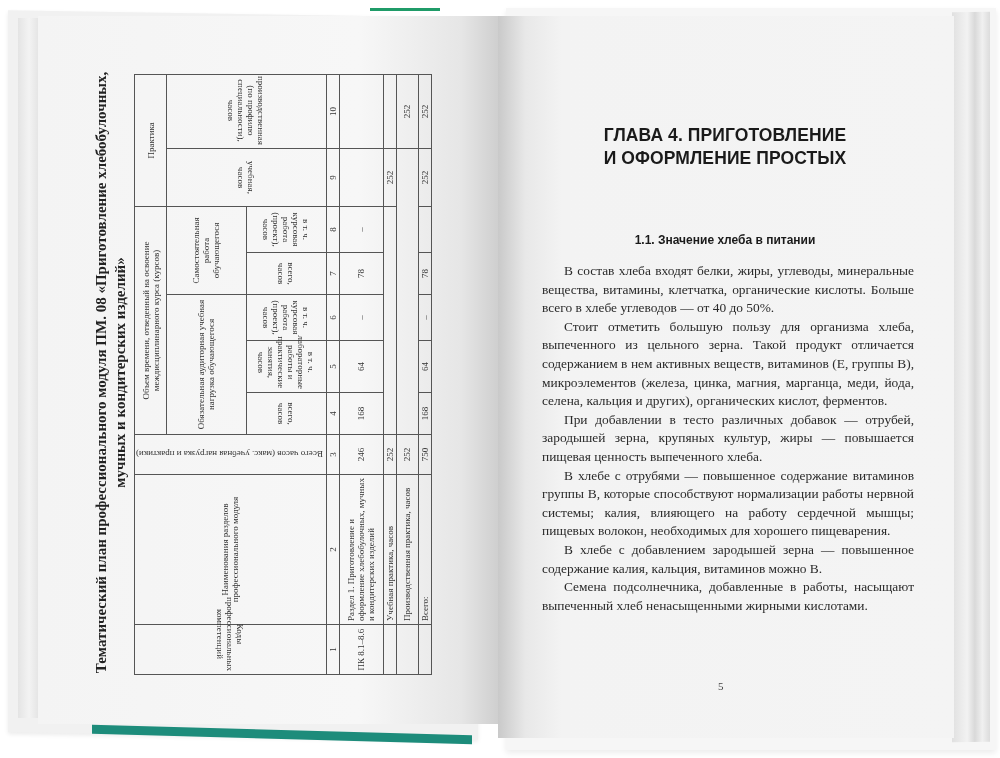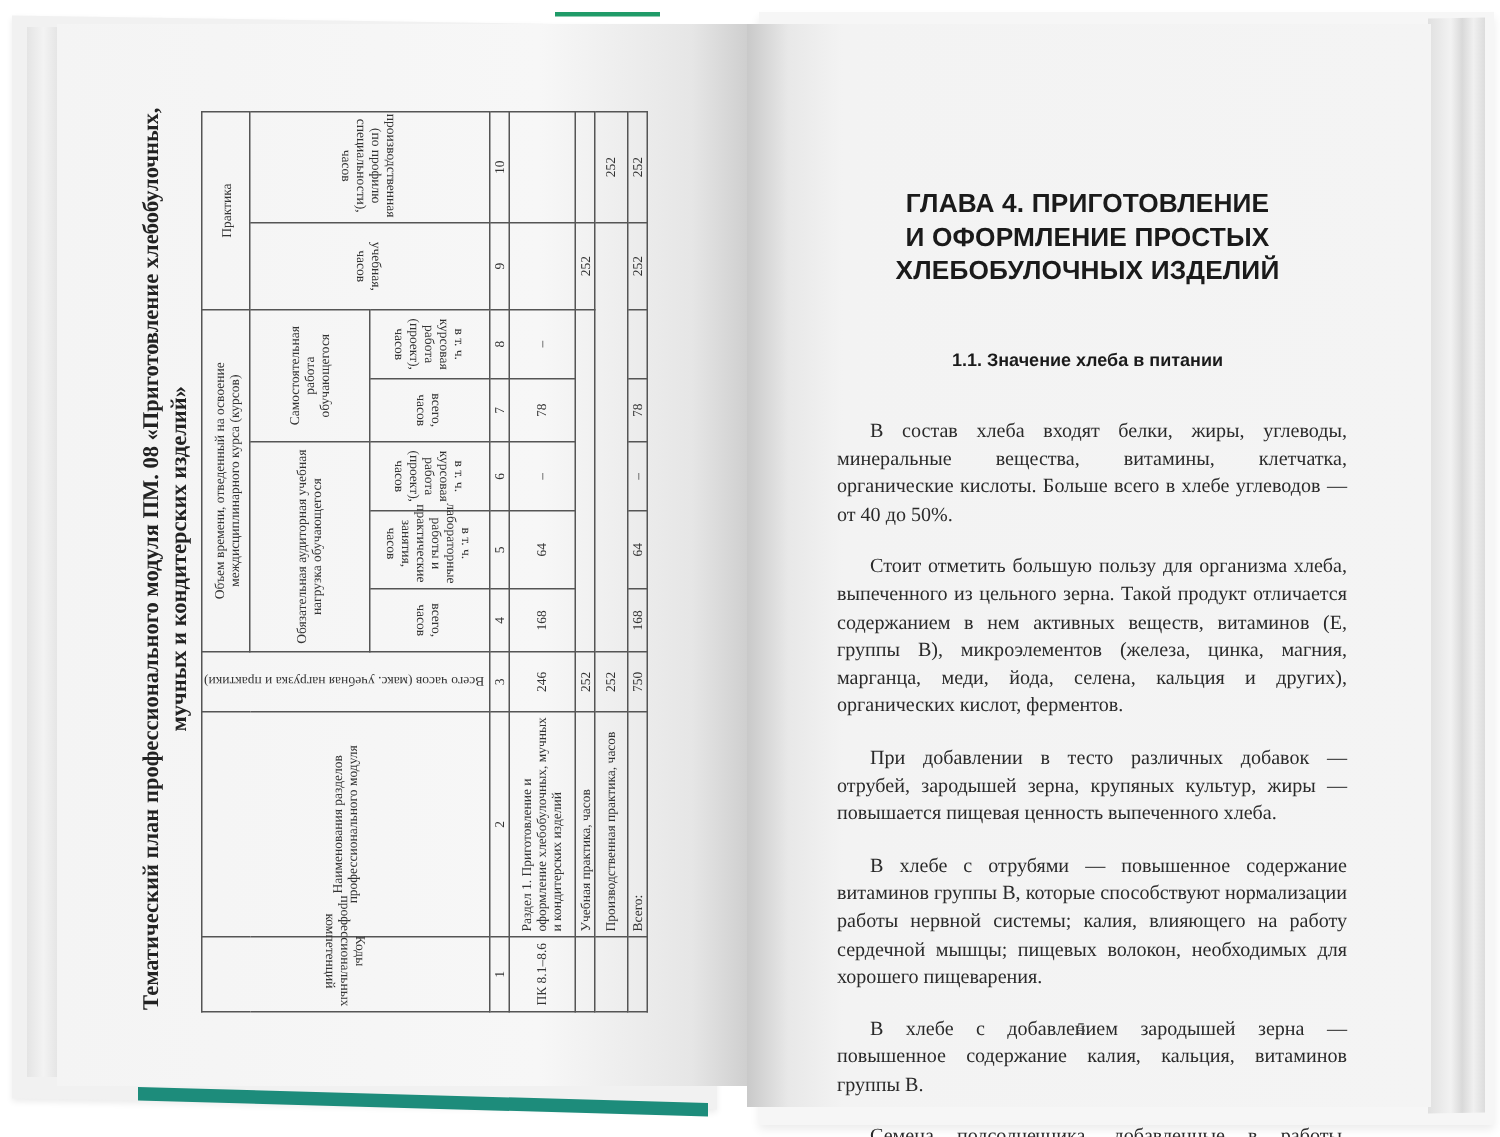--- a/index.html
+++ b/index.html
@@ -22,21 +22,21 @@
   .rot-table{position:absolute;left:0;top:42px;width:600px;border-collapse:collapse;font-size:9px;color:#333;table-layout:fixed;}
   .rot-table td{border:1px solid #555;padding:1px 3px;vertical-align:middle;text-align:center;line-height:10px;}
   .rot-table td.l{text-align:left;}
   .ud{display:inline-block;transform:rotate(180deg);}
   .vert{writing-mode:vertical-rl;transform:rotate(180deg);display:inline-block;}
 
   
   .chapter{position:absolute;left:560px;top:124px;width:330px;text-align:center;font-family:"Liberation Sans",sans-serif;font-weight:bold;font-size:17.5px;line-height:22.5px;color:#1a1a1a;letter-spacing:0.1px;}
   .section{position:absolute;left:560px;top:233px;width:330px;text-align:center;font-family:"Liberation Sans",sans-serif;font-weight:bold;font-size:12px;color:#1a1a1a;}
   .body-text{position:absolute;left:542px;top:262px;width:372px;font-size:13.4px;line-height:18.6px;color:#2a2a2a;text-align:justify;}
-  .body-text p{margin:16px;text-indent:22px;}
+  .body-text p{margin:0;text-indent:22px;}
   .page-num{position:absolute;left:718px;top:680px;font-size:11px;color:#444;}
 </style>
 </head>
 <body>
 
 <div class="book">
   <div class="cover-green-top"></div>
   <div class="cover-left"></div>
   <div class="cover-teal"></div>
   <div class="cover-right"></div>
@@ -134,25 +134,24 @@
         </tr>
       </tbody>
         </table>
     </div>
   </div>
 
   <div class="page-right"></div>
   <div class="chapter">
     <div>ГЛАВА 4. ПРИГОТОВЛЕНИЕ</div>
     <div>И ОФОРМЛЕНИЕ ПРОСТЫХ</div>
-    <div>ХЛЕБОБУЛОЧНЫХ ИЗДЕЛИЙ</div>
   </div>
   <div class="section">1.1. Значение хлеба в питании</div>
   <div class="body-text">
     <p>В состав хлеба входят белки, жиры, углеводы, минеральные вещества, витамины, клетчатка, органические кислоты. Больше всего в хлебе углеводов — от 40 до 50%.</p>
     <p>Стоит отметить большую пользу для организма хлеба, выпеченного из цельного зерна. Такой продукт отличается содержанием в нем активных веществ, витаминов (Е, группы В), микроэлементов (железа, цинка, магния, марганца, меди, йода, селена, кальция и других), органических кислот, ферментов.</p>
     <p>При добавлении в тесто различных добавок — отрубей, зародышей зерна, крупяных культур, жиры — повышается пищевая ценность выпеченного хлеба.</p>
     <p>В хлебе с отрубями — повышенное содержание витаминов группы В, которые способствуют нормализации работы нервной системы; калия, влияющего на работу сердечной мышцы; пищевых волокон, необходимых для хорошего пищеварения.</p>
-    <p>В хлебе с добавлением зародышей зерна — повышенное содержание калия, кальция, витаминов группы В.</p>
+    <p>В хлебе с добавлением зародышей зерна — повышенное содержание калия, кальция, витаминов можно В.</p>
     <p>Семена подсолнечника, добавленные в работы, насыщают выпеченный хлеб ненасыщенными жирными кислотами.</p>
   </div>
   <div class="page-num">5</div>
 </div>
 
 </body></html>

